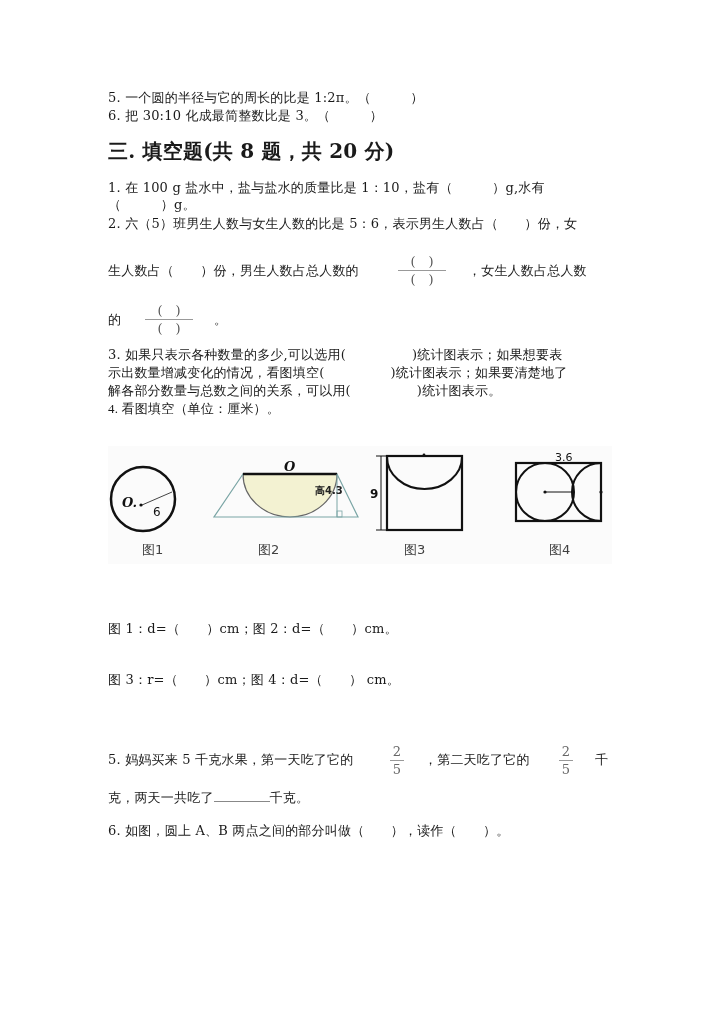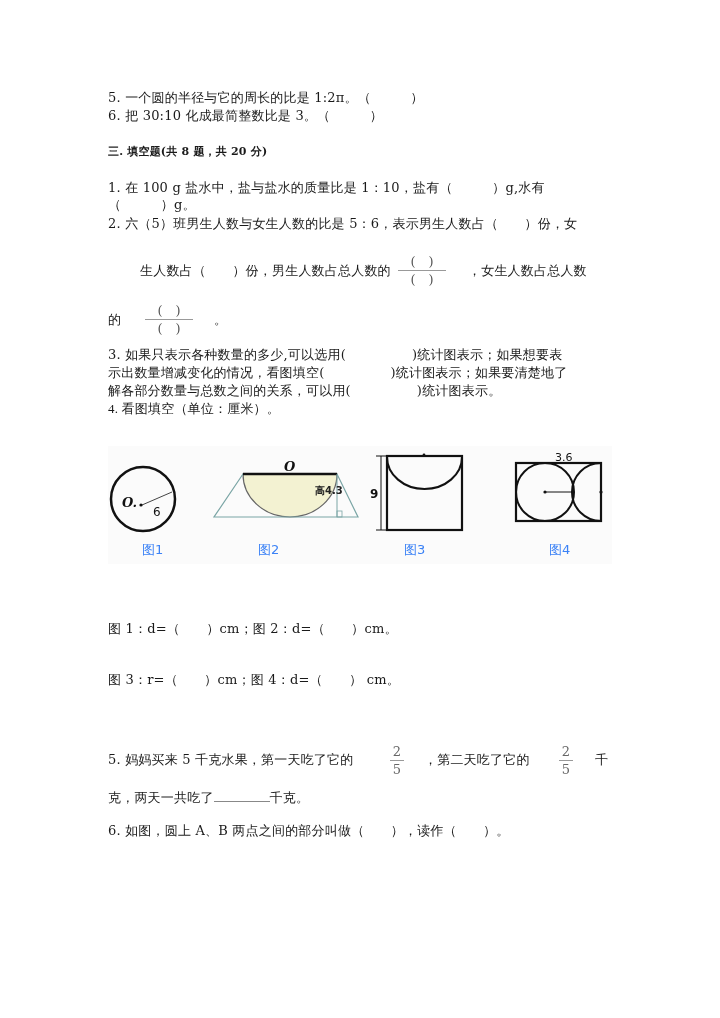--- a/index.html
+++ b/index.html
@@ -18,21 +18,21 @@
     .line {
       position: absolute;
       left: 108px;
       font-size: 13px;
       line-height: 17px;
       white-space: nowrap;
       letter-spacing: 0.2px;
     }
     .bold {
       font-weight: bold;
-      font-size: 11px;
+      font-size: 20px;
     }
     .frac {
       display: inline-block;
       position: absolute;
       text-align: center;
       color: #555;
       font-size: 13px;
     }
     .frac .num, .frac .den {
       display: block;
@@ -58,37 +58,37 @@
       position: absolute;
       left: 108px;
       top: 446px;
       width: 504px;
       height: 118px;
       background: #fbfbfb;
     }
     .fig-label {
       position: absolute;
       font-size: 13px;
-      color: #3b82f6;
+      color: #404040;
       font-family: "DejaVu Sans", "Liberation Sans", sans-serif;
     }
   </style>
 </head>
 <body>
 
 <div class="line" style="top:89px;">5. 一个圆的半径与它的周长的比是 1:2π。（　　　）</div>
 <div class="line" style="top:107px;">6. 把 30:10 化成最简整数比是 3。（　　　）</div>
 
 <div class="line bold" style="top:143px;">三. 填空题(共 8 题，共 20 分)</div>
 
 <div class="line" style="top:179px;">1. 在 100 g 盐水中，盐与盐水的质量比是 1：10，盐有（　　　）g,水有</div>
 <div class="line" style="top:196px;">（　　　）g。</div>
 
 <div class="line" style="top:215px;">2. 六（5）班男生人数与女生人数的比是 5：6，表示男生人数占（　　）份，女</div>
-<div class="line" style="top:262px;margin-left:32px;">生人数占（　　）份，男生人数占总人数的</div>
+<div class="line" style="top:262px;">生人数占（　　）份，男生人数占总人数的</div>
 <div class="frac" style="left:398px; top:254px; width:48px;">
   <span class="num">(　)</span>
   <span class="bar"></span>
   <span class="den">(　)</span>
 </div>
 <div class="line" style="top:262px; left:468px;">，女生人数占总人数</div>
 <div class="line" style="top:311px;">的</div>
 <div class="frac" style="left:145px; top:303px; width:48px;">
   <span class="num">(　)</span>
   <span class="bar"></span>

